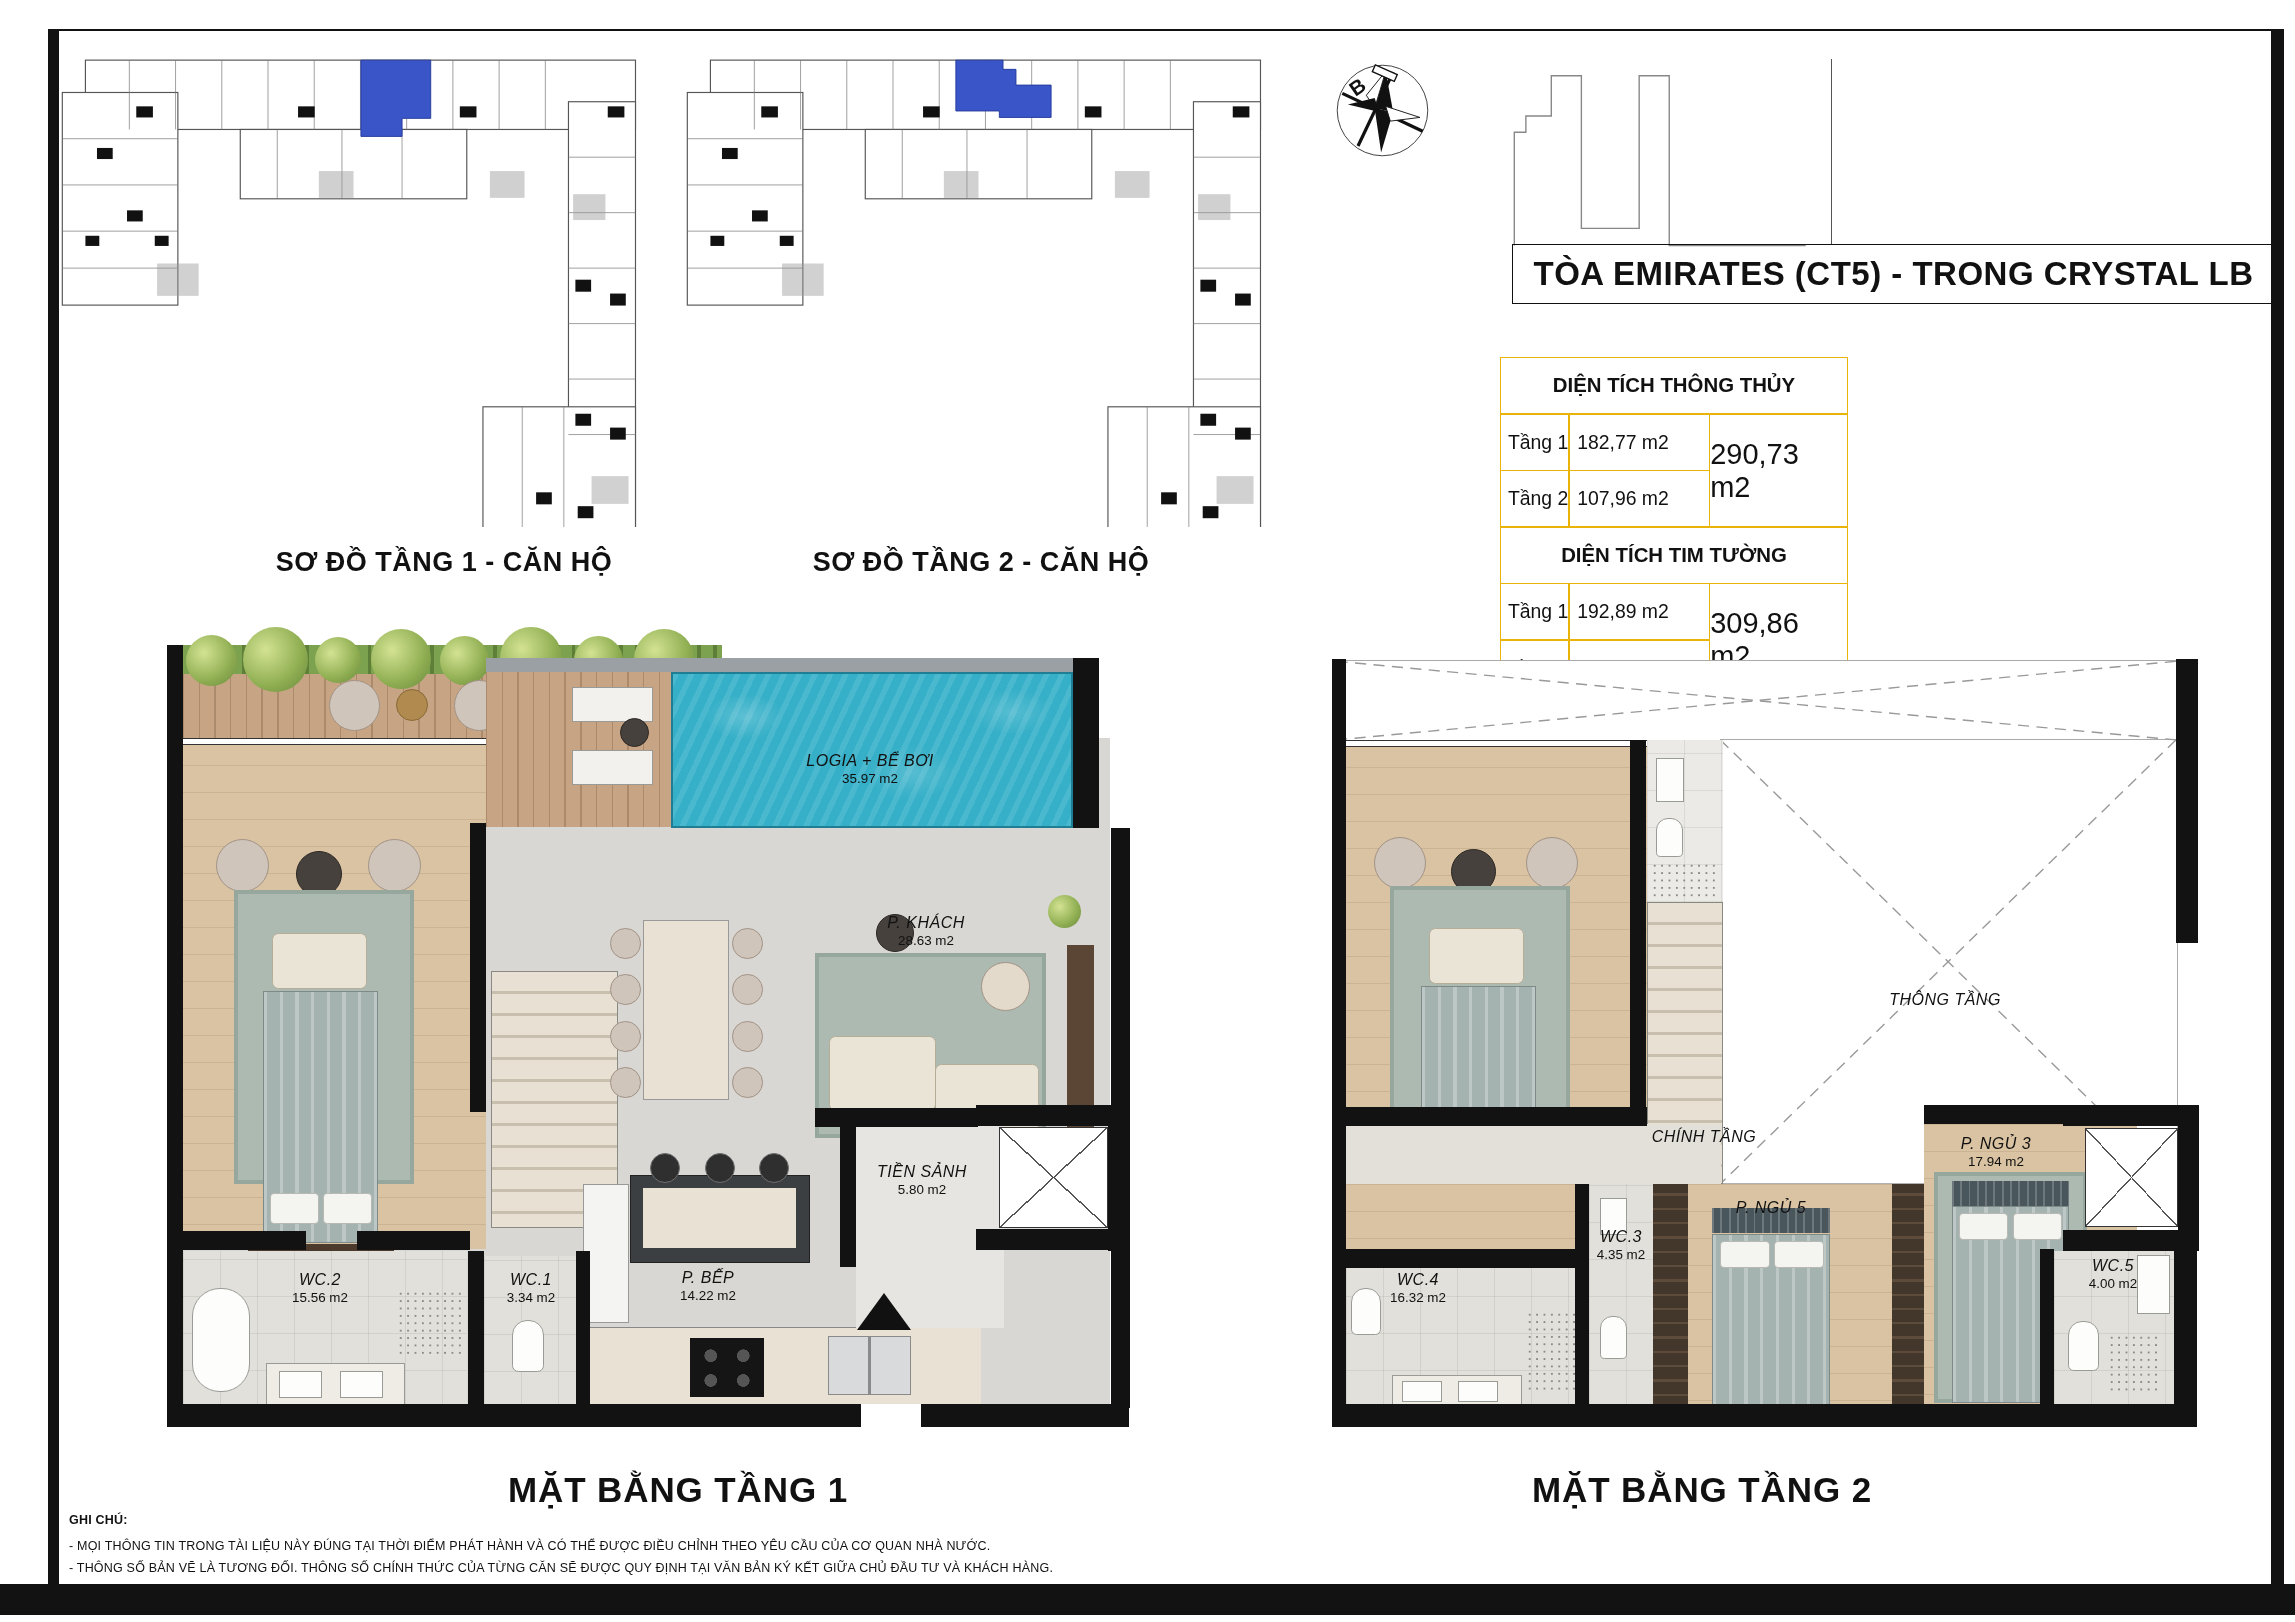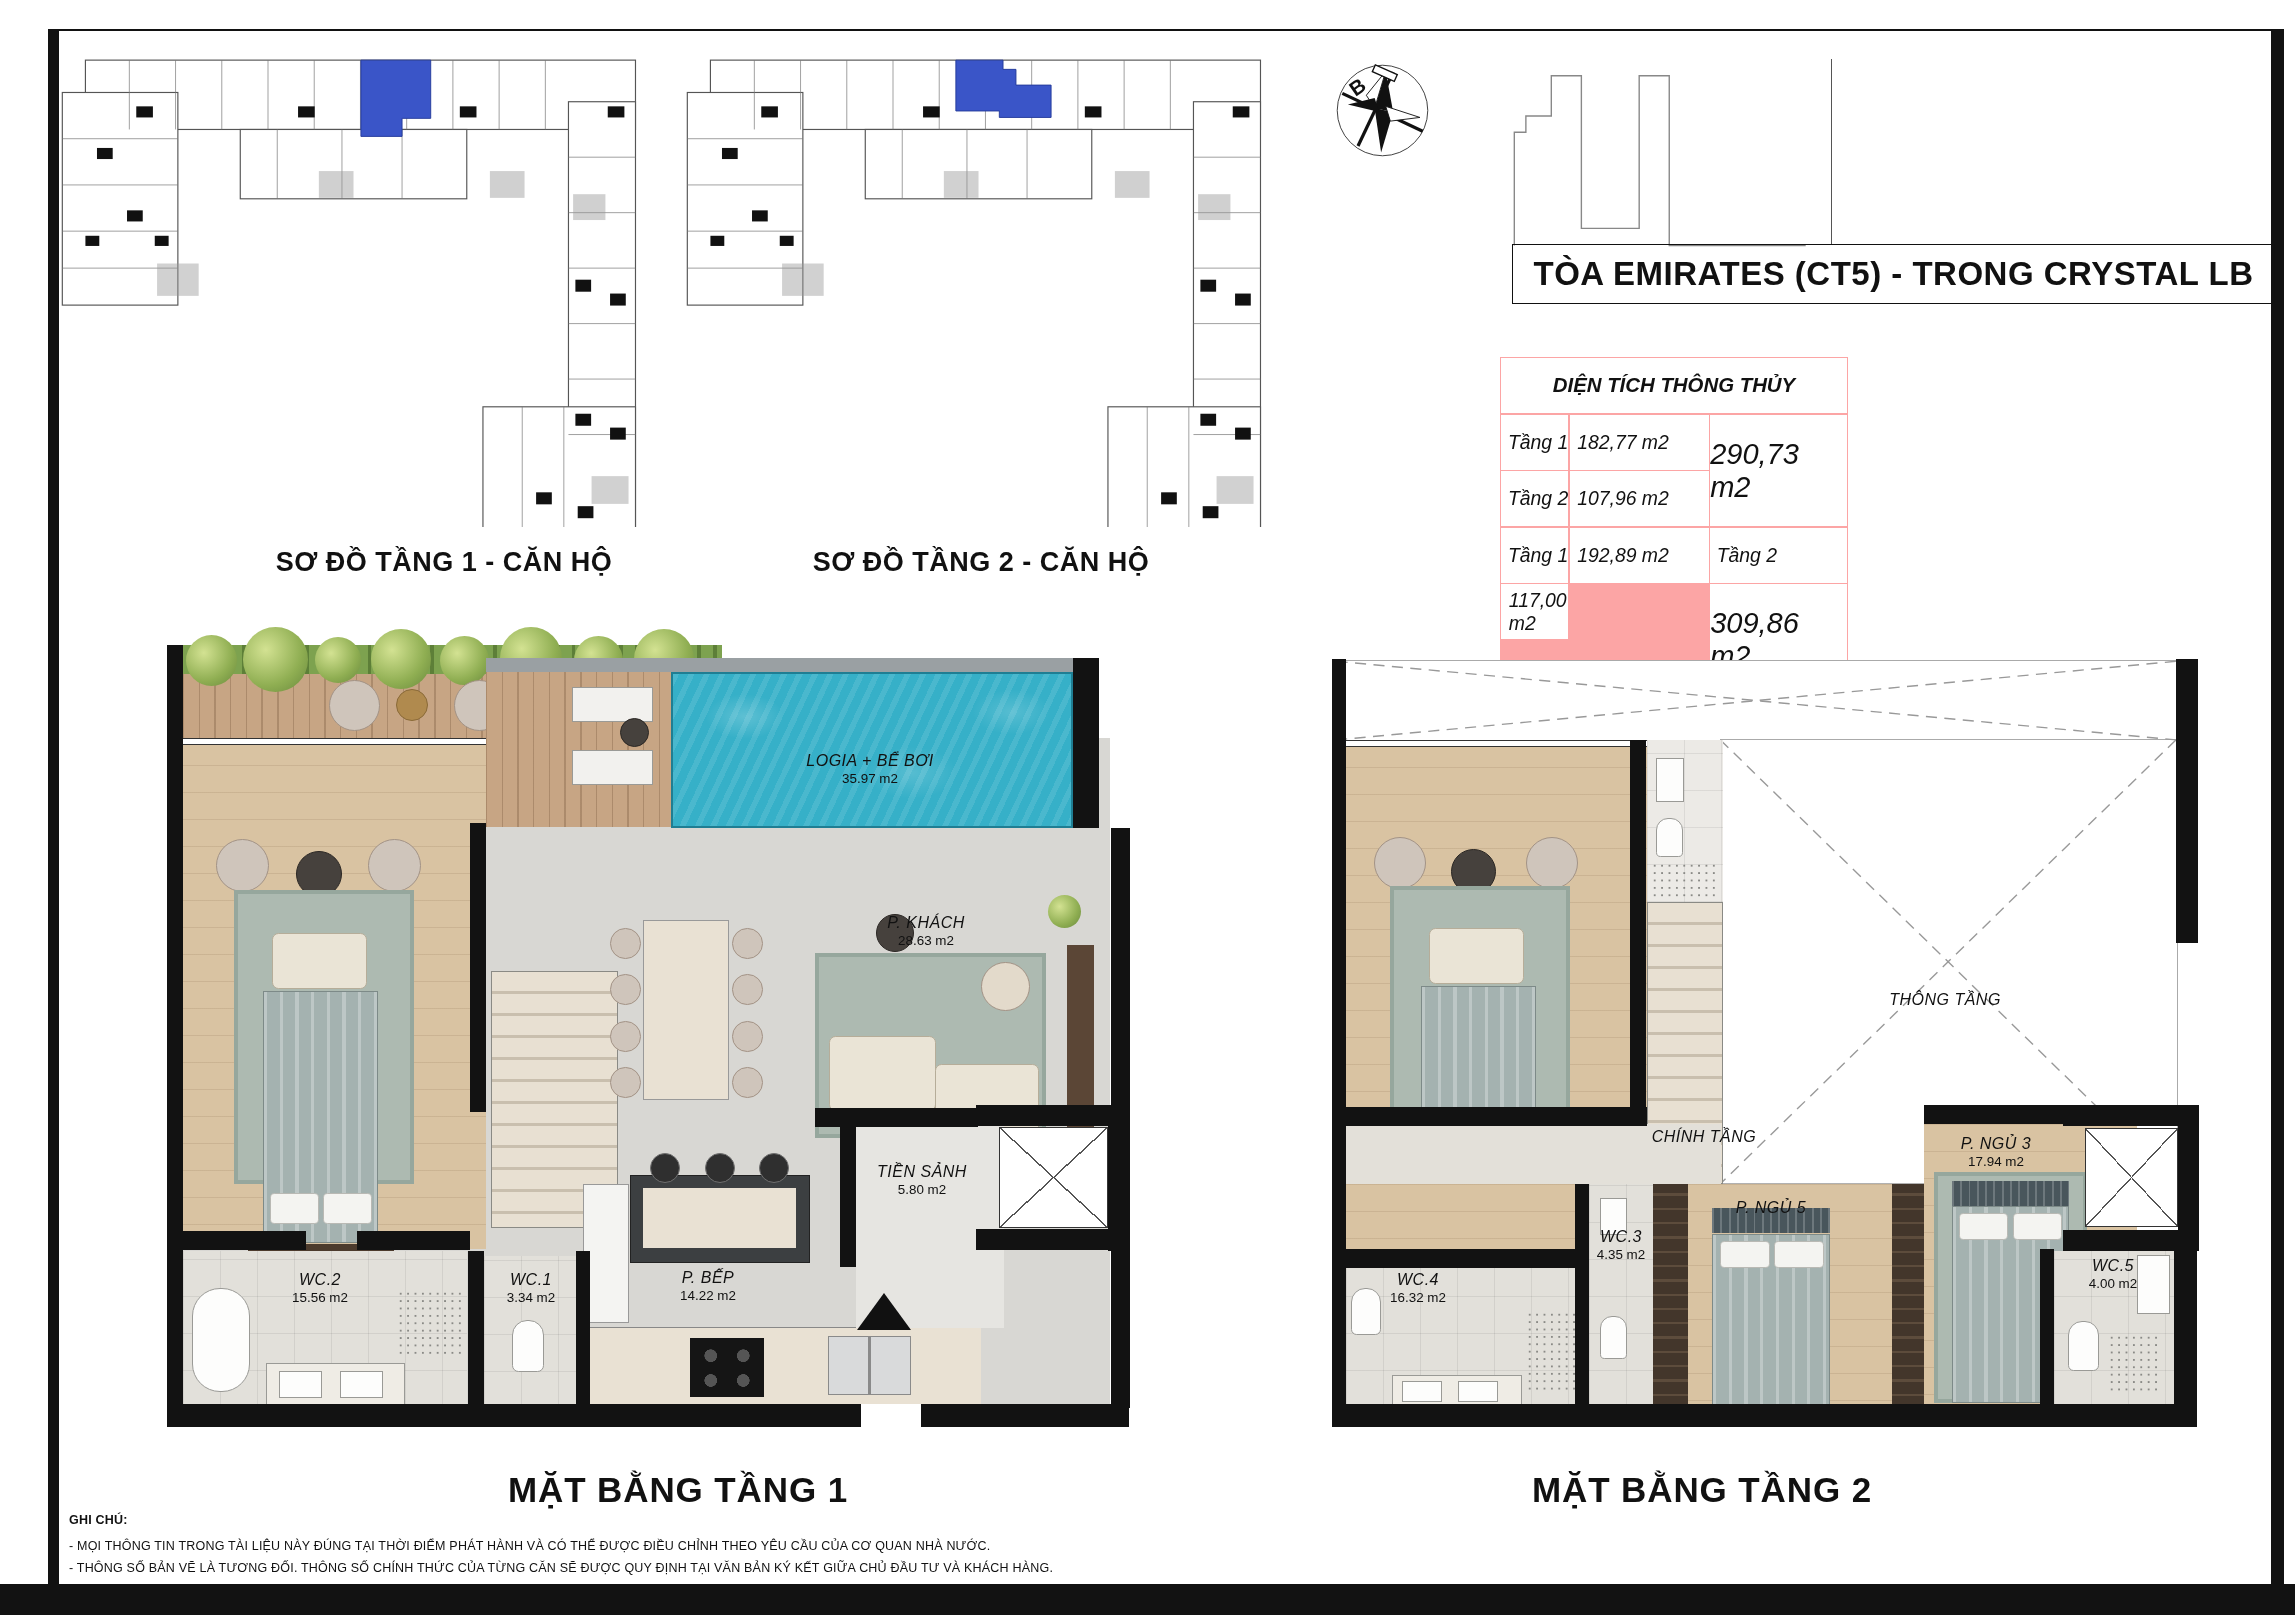--- a/index.html
+++ b/index.html
@@ -6,21 +6,21 @@
   body{font-family:"Liberation Sans", sans-serif; color:#111;}
   #sheet{position:relative;width:2295px;height:1623px;background:#fff;overflow:hidden;}
   .a{position:absolute;}
   .wall{position:absolute;background:var(--wall);}
   .lbl{position:absolute;text-align:center;line-height:1.22;white-space:nowrap;transform:translateX(-50%);}
   .lbl .nm{display:block;font-size:16px;letter-spacing:0.5px;font-style:italic;}
   .lbl .ar{display:block;font-size:13.4px;}
   .big-title{position:absolute;transform:translateX(-50%);font-size:35px;font-weight:bold;letter-spacing:0.9px;white-space:nowrap;}
   .sub-title{position:absolute;transform:translateX(-50%);font-size:27px;font-weight:bold;letter-spacing:0.5px;white-space:nowrap;}
   
-  #area-table{position:absolute;left:1500px;top:357px;width:348px;height:340px;background:#fca5a5;display:grid;grid-template-columns:67px 139px 1fr;grid-template-rows:repeat(6,1fr);gap:1.4px;padding:1.4px;box-sizing:border-box;font-style:italic;}
+  #area-table{position:absolute;left:1500px;top:357px;width:348px;height:340px;background:#eab308;display:grid;grid-template-columns:67px 139px 1fr;grid-template-rows:repeat(6,1fr);gap:1.4px;padding:1.4px;box-sizing:border-box;}
   #area-table div{background:#fff;display:flex;align-items:center;font-size:19.4px;}
   #area-table .hd{grid-column:1/4;justify-content:center;font-weight:bold;font-size:20.4px;}
   #area-table .lb{padding-left:6.5px;}
   #area-table .vl{padding-left:7.4px;}
   #area-table .tt{font-size:29px;justify-content:center;}
   #tt1{grid-column:3;grid-row:2/4;}
   #tt2{grid-column:3;grid-row:5/7;}
   
   .plan{position:absolute;}
   .tile{background:var(--tile);}
@@ -203,20 +203,21 @@
     <span style="font-size:33px;font-weight:bold;letter-spacing:0.5px;white-space:nowrap;">TÒA EMIRATES (CT5) - TRONG CRYSTAL LB</span>
   </div>
 
   <div id="area-table">
     <div class="hd">DIỆN TÍCH THÔNG THỦY</div>
     <div class="lb">Tầng 1</div>
     <div class="vl">182,77 m2</div>
     <div class="tt" id="tt1">290,73 m2</div>
     <div class="lb">Tầng 2</div>
     <div class="vl">107,96 m2</div>
+    <div class="hd">DIỆN TÍCH TIM TƯỜNG</div>
     <div class="lb">Tầng 1</div>
     <div class="vl">192,89 m2</div>
     <div class="tt" id="tt2">309,86 m2</div>
     <div class="lb">Tầng 2</div>
     <div class="vl">117,00 m2</div>
   </div>
 
   <div class="sub-title" style="left:444px;top:547px;">SƠ ĐỒ TẦNG 1 - CĂN HỘ</div>
   <div class="sub-title" style="left:981px;top:547px;">SƠ ĐỒ TẦNG 2 - CĂN HỘ</div>
 

